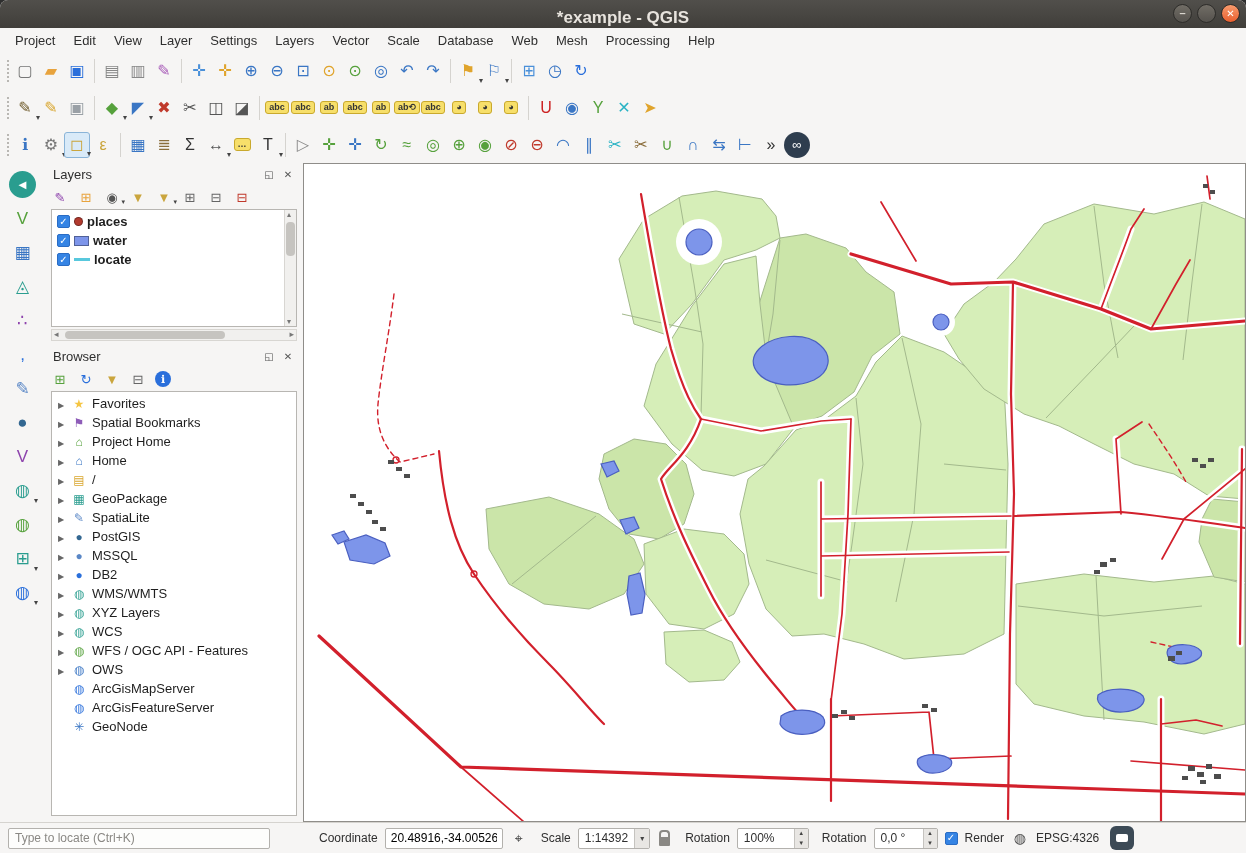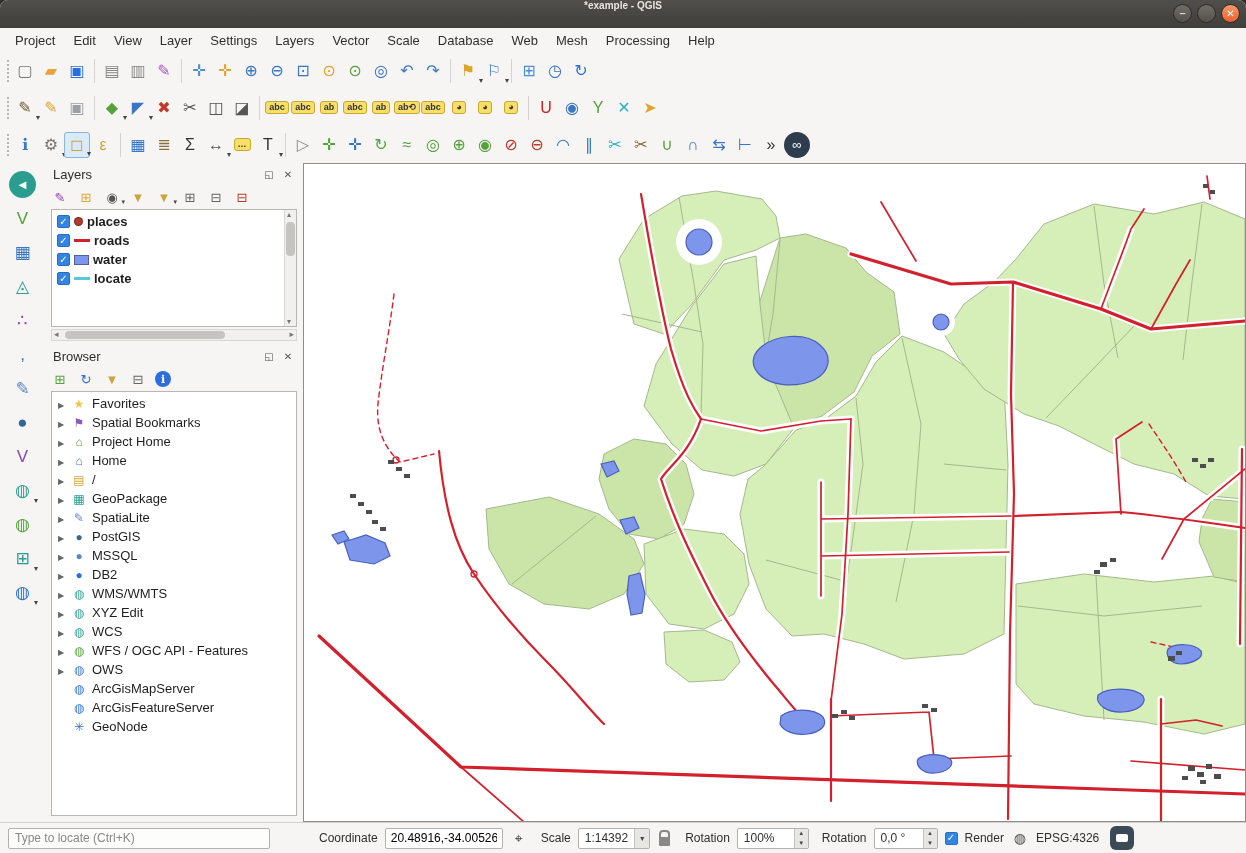--- a/index.html
+++ b/index.html
@@ -1,21 +1,21 @@
 <!DOCTYPE html>
 <html style="--landuse: #d6eeb8; --landuse-alt: #cbe5a9; --landuse-stroke: #a3b98c; --water: #7d95ea; --water-stroke: #4a5fc0; --road: #d2202c; --building: #4d4d4d; --selection: #3d8ae5;"><head>
 <meta charset="utf-8">
 <style>
   html,body{margin:0;padding:0;background:#2e2e2e;}
   *{box-sizing:border-box;}
   .window{width:1246px;height:853px;display:flex;flex-direction:column;background:#f6f5f4;
     font-family:"Liberation Sans","DejaVu Sans",sans-serif;overflow:hidden;border-radius:8px 8px 0 0;}
   
   .titlebar{height:28px;flex:0 0 28px;background:linear-gradient(#514f4b,#403e3a);color:#e8e4de;
-    display:flex;align-items:flex-start;justify-content:center;position:relative;font-weight:bold;font-size:10px;}
+    display:flex;align-items:flex-end;justify-content:center;position:relative;font-weight:bold;font-size:17px;}
   .win-buttons{position:absolute;right:6px;top:4px;display:flex;gap:5px;}
   .win-btn{width:19px;height:19px;border-radius:50%;background:linear-gradient(#716d66,#55524d);
     border:1px solid #2e2d2a;color:#ddd9d2;font-size:11px;line-height:16px;text-align:center;}
   .win-btn.min::before{content:"–";}
   .win-btn.max::before{content:"";}
   .win-btn.close{background:linear-gradient(#f79b6d,#e95f2f);color:#fff;}
   .win-btn.close::before{content:"✕";font-size:10px;}
   
   .menubar{height:24px;flex:0 0 24px;display:flex;align-items:center;padding:0 6px;font-size:13px;color:#2f2f2f;}
   .menu-item{padding:3px 9px;border-radius:2px;}
@@ -509,25 +509,20 @@
       <div class="layers-box">
         <div class="layers-list">
 
             <div class="layer-row" data-selected="false">
               <span class="checkbox" data-checked="true"></span>
               <span class="swatch" data-kind="circle" style="background: rgb(178, 58, 46);"></span>
               <span class="layer-label">places</span>
             </div>
 
 
-            <div class="layer-row" data-selected="false">
-              <span class="checkbox" data-checked="true"></span>
-              <span class="swatch" data-kind="line" style="background: rgb(210, 32, 44);"></span>
-              <span class="layer-label">roads</span>
-            </div>
 
             <div class="layer-row" data-selected="false">
               <span class="checkbox" data-checked="true"></span>
               <span class="swatch" data-kind="fill" style="background: rgb(125, 149, 234);"></span>
               <span class="layer-label">water</span>
             </div>
 
             <div class="layer-row" data-selected="false">
               <span class="checkbox" data-checked="true"></span>
               <span class="swatch" data-kind="line" style="background: rgb(88, 200, 221);"></span>
@@ -634,21 +629,21 @@
 
           <div class="browser-row">
             <span class="br-arrow" data-show="true"></span>
             <span class="br-icon" style="color: rgb(42, 157, 143);">◍</span>
             <span class="br-label">WMS/WMTS</span>
           </div>
 
           <div class="browser-row">
             <span class="br-arrow" data-show="true"></span>
             <span class="br-icon" style="color: rgb(42, 157, 143);">◍</span>
-            <span class="br-label">XYZ Edit</span>
+            <span class="br-label">XYZ Layers</span>
           </div>
 
           <div class="browser-row">
             <span class="br-arrow" data-show="true"></span>
             <span class="br-icon" style="color: rgb(42, 157, 143);">◍</span>
             <span class="br-label">WCS</span>
           </div>
 
           <div class="browser-row">
             <span class="br-arrow" data-show="true"></span>

